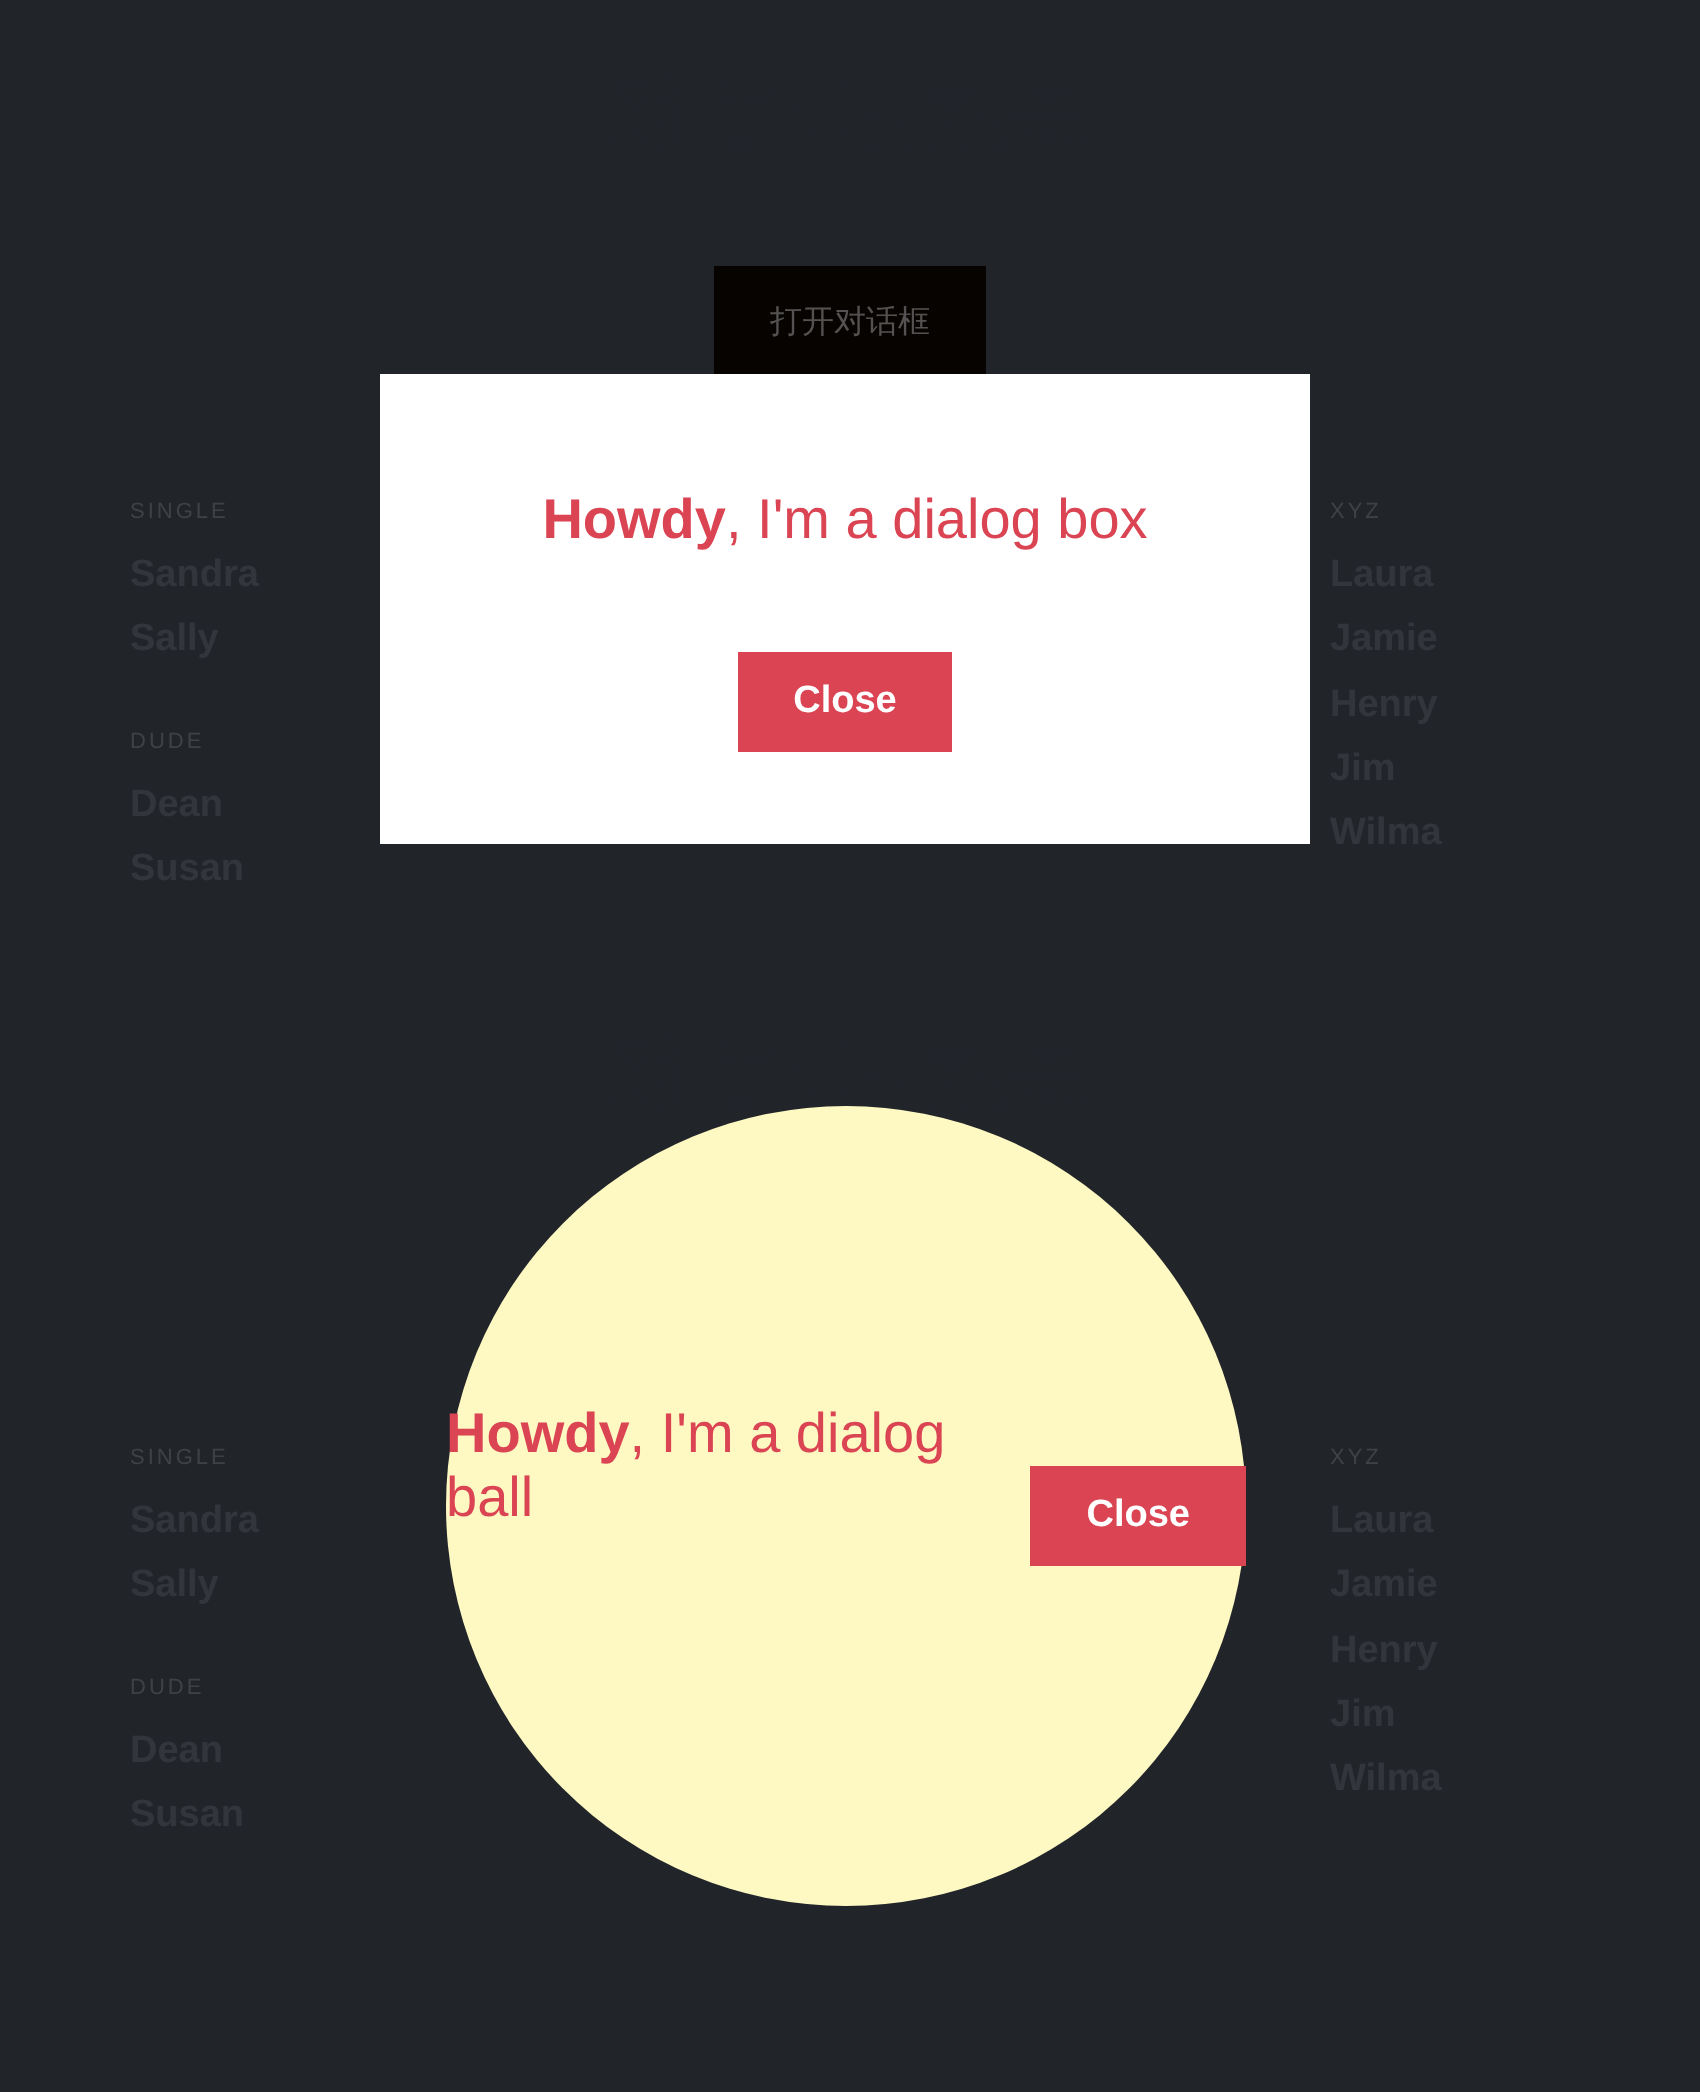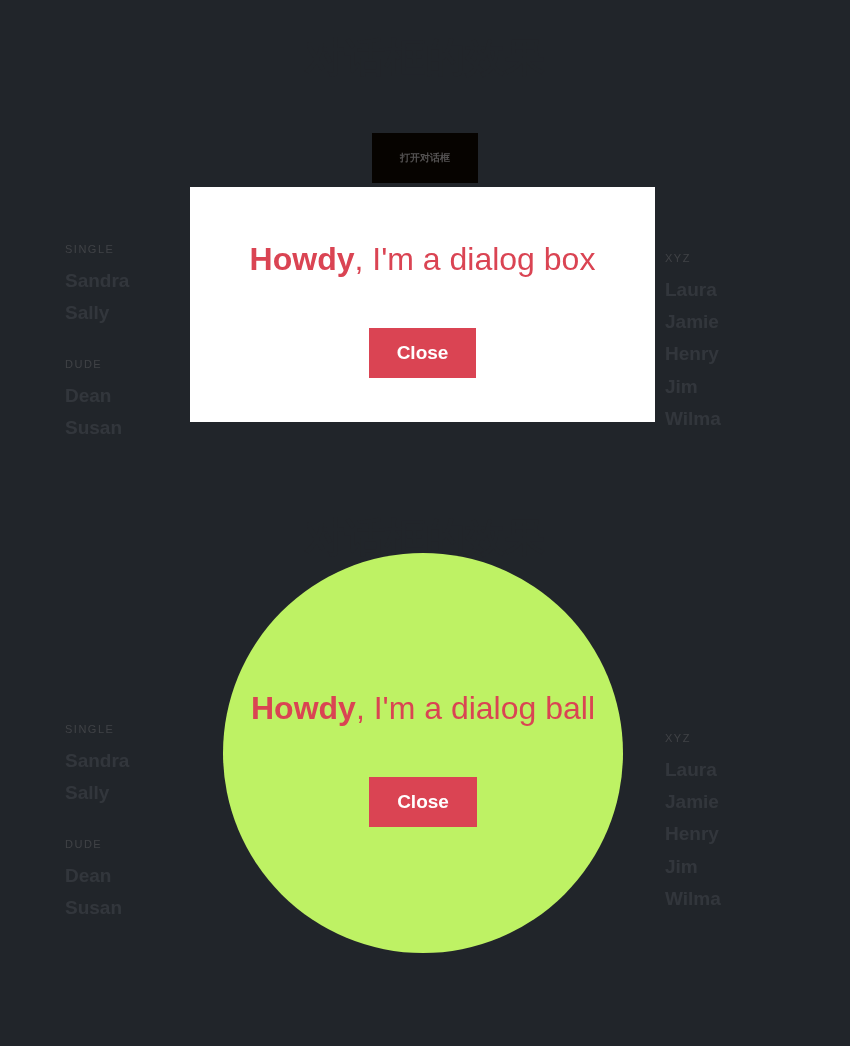--- a/index.html
+++ b/index.html
@@ -34,34 +34,32 @@
       position: relative;
       z-index: 1;
     }
     .open-btn {
       display: block;
       margin: 0 auto;
       background: #0d0700;
       color: #a7a3a3;
       border: none;
       padding: 18px 28px;
-      font-size: 10px;
+      font-size: 16px;
       cursor: pointer;
       position: relative;
       z-index: 1;
-      font-weight: bold;
     }
     .cards-row {
       display: flex;
       gap: 10px;
       margin-top: 30px;
       padding: 0 5px;
       position: relative;
       z-index: 1;
-      align-items: center;
     }
     .section-2 .cards-row {
       margin-top: 128px;
     }
     .card {
       flex: 1;
       background: #434a54;
       padding: 30px 35px;
       min-height: 230px;
     }
@@ -104,31 +102,31 @@
       justify-content: center;
       padding-top: 10px;
     }
     .dialog-ball {
       position: absolute;
       top: 73px;
       left: 223px;
       width: 400px;
       height: 400px;
       border-radius: 50%;
-      background: #bef264;
+      background: #fef9c3;
       z-index: 10;
       display: flex;
-      flex-direction: column;
+      flex-direction: row;
       align-items: center;
       justify-content: center;
       padding-top: 10px;
     }
     .dialog-text {
       color: #da4453;
-      font-size: 32px;
+      font-size: 28px;
       font-weight: 300;
       margin-bottom: 50px;
     }
     .dialog-text strong {
       font-weight: bold;
     }
     .close-btn {
       background: #da4453;
       color: #ffffff;
       border: none;

